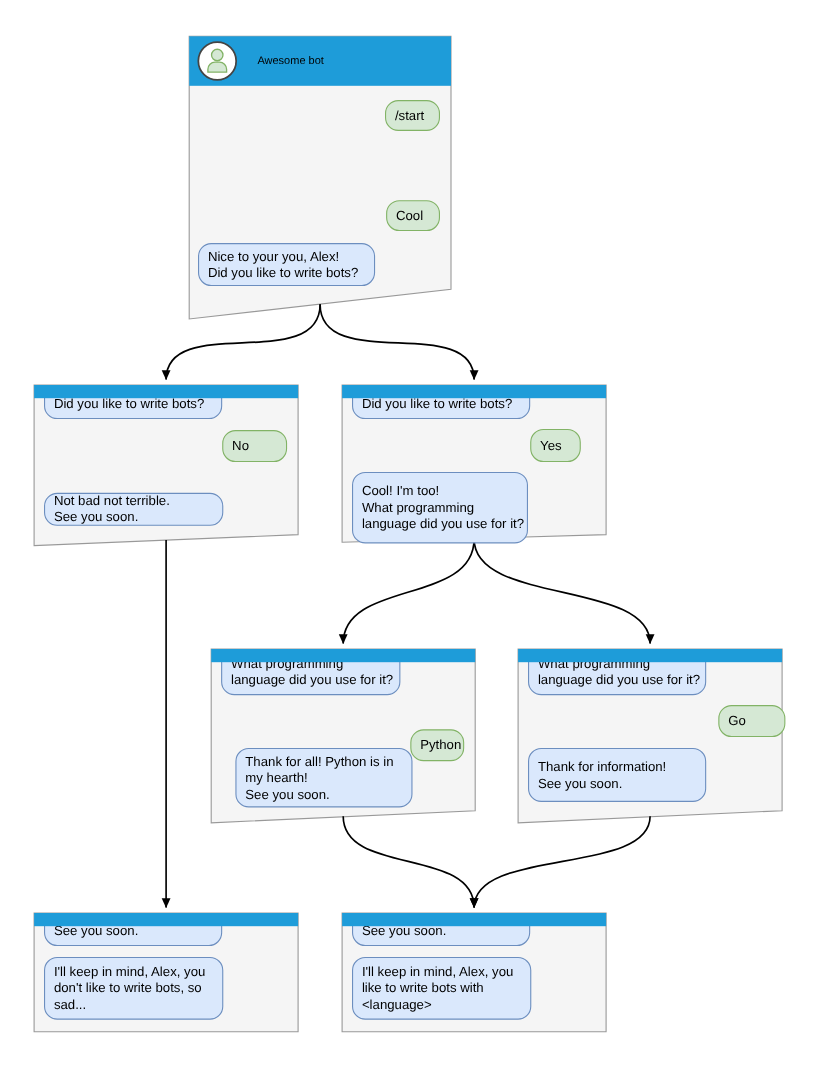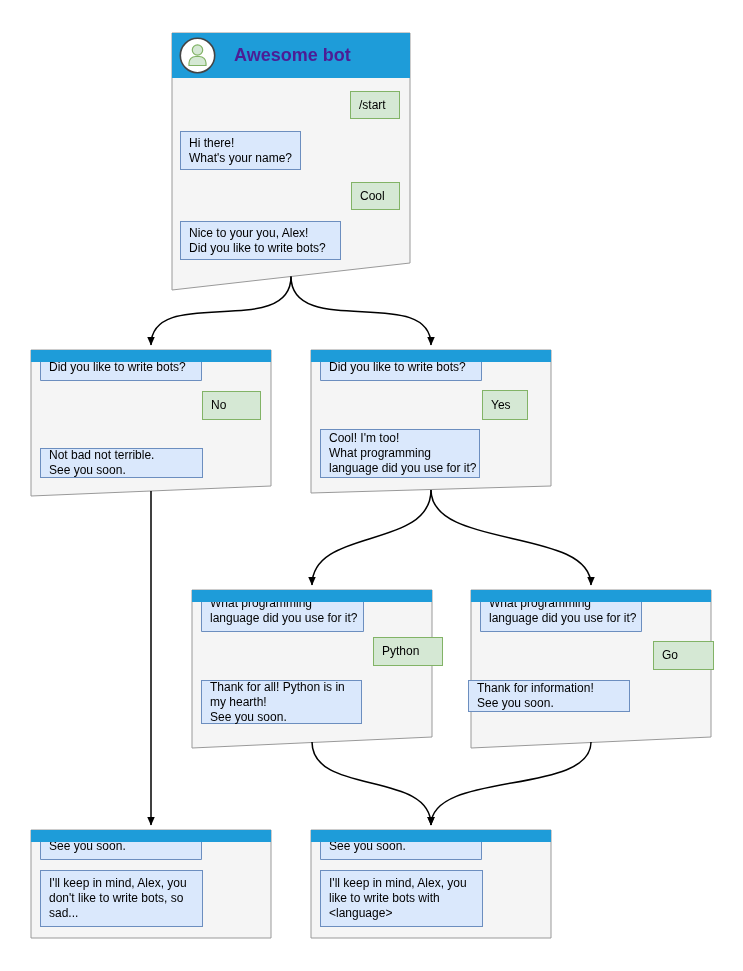--- a/index.html
+++ b/index.html
@@ -14,22 +14,22 @@
     font-family:"Liberation Sans","DejaVu Sans",sans-serif;
     font-size:12px;color:#000;overflow:hidden;
   }
   #bg{position:absolute;left:0;top:0;z-index:1}
   .card-shape{fill:var(--card_fill);stroke:var(--card_border);stroke-width:1}
   .edge{fill:none;stroke:var(--edge);stroke-width:1.5}
   .hdr{position:absolute;background:var(--header);z-index:3}
   .hdr.big{display:flex;align-items:center;z-index:3}
   .avatar{position:absolute;left:7px;top:4px;width:37px;height:37px}
   .title{position:absolute;left:62px;top:0;height:100%;display:flex;align-items:center;
-         color:#4c1d95;font-size:18px;font-weight:bold}
-  .bubble{position:absolute;z-index:2;border-radius:0;display:flex;flex-direction:column;
+         color:#000000;font-size:10px;font-weight:normal}
+  .bubble{position:absolute;z-index:2;border-radius:12px;display:flex;flex-direction:column;
           justify-content:center;padding:3px 8px;line-height:15px}
   .bubble.blue{background:var(--blue_fill);border:1px solid var(--blue_border)}
   .bubble.green{background:var(--green_fill);border:1px solid var(--green_border)}
   .bubble.clip{justify-content:flex-end;padding-bottom:5px;border-top-left-radius:2px;border-top-right-radius:2px}
   .ln{white-space:nowrap}
 </style>
 </head>
 <body>
 
 <div id="canvas">
@@ -65,24 +65,20 @@
         <circle cx="18.5" cy="13" r="5.2" fill="#D5E8D4" stroke="#82B366" stroke-width="1.2"></circle>
         <path d="M10,28.5 v-2.5 a6.5,6.5 0 0 1 6.5,-6.5 h4 a6.5,6.5 0 0 1 6.5,6.5 v2.5 z" fill="#D5E8D4" stroke="#82B366" stroke-width="1.2"></path>
       </svg>
     </span>
     <span class="title">Awesome bot</span>
   </div>
 
   <div class="bubble green" style="left:350px;top:91px;width:50px;height:28px">
     <div class="ln">/start</div>
   </div>
-  <div class="bubble blue" style="left:180px;top:131px;width:121px;height:39px">
-    <div class="ln">Hi there!</div>
-    <div class="ln">What's your name?</div>
-  </div>
   <div class="bubble green" style="left:351px;top:182px;width:49px;height:28px">
     <div class="ln">Cool</div>
   </div>
   <div class="bubble blue" style="left:180px;top:221px;width:161px;height:39px">
     <div class="ln">Nice to your you, Alex!</div>
     <div class="ln">Did you like to write bots?</div>
   </div>
 
   <div class="hdr" style="left:31px;top:350px;width:240px;height:12px"></div>
   <div class="bubble blue clip" style="left:40px;top:356px;width:162px;height:25px">
@@ -96,49 +92,49 @@
     <div class="ln">See you soon.</div>
   </div>
 
   <div class="hdr" style="left:311px;top:350px;width:240px;height:12px"></div>
   <div class="bubble blue clip" style="left:320px;top:356px;width:162px;height:25px">
     <div class="ln">Did you like to write bots?</div>
   </div>
   <div class="bubble green" style="left:482px;top:390px;width:46px;height:30px">
     <div class="ln">Yes</div>
   </div>
-  <div class="bubble blue" style="left:320px;top:429px;width:160px;height:49px">
+  <div class="bubble blue" style="left:320px;top:429px;width:160px;height:65px">
     <div class="ln">Cool! I'm too!</div>
     <div class="ln">What programming</div>
     <div class="ln">language did you use for it?</div>
   </div>
 
   <div class="hdr" style="left:192px;top:590px;width:240px;height:12px"></div>
   <div class="bubble blue clip" style="left:201px;top:595px;width:163px;height:37px">
     <div class="ln">What programming</div>
     <div class="ln">language did you use for it?</div>
   </div>
-  <div class="bubble green" style="left:373px;top:637px;width:70px;height:29px">
+  <div class="bubble green" style="left:373px;top:663px;width:49px;height:29px">
     <div class="ln">Python</div>
   </div>
-  <div class="bubble blue" style="left:201px;top:680px;width:161px;height:44px">
+  <div class="bubble blue" style="left:214px;top:680px;width:161px;height:54px">
     <div class="ln">Thank for all! Python is in</div>
     <div class="ln">my hearth!</div>
     <div class="ln">See you soon.</div>
   </div>
 
   <div class="hdr" style="left:471px;top:590px;width:240px;height:12px"></div>
   <div class="bubble blue clip" style="left:480px;top:595px;width:162px;height:37px">
     <div class="ln">What programming</div>
     <div class="ln">language did you use for it?</div>
   </div>
   <div class="bubble green" style="left:653px;top:641px;width:61px;height:29px">
     <div class="ln">Go</div>
   </div>
-  <div class="bubble blue" style="left:468px;top:680px;width:162px;height:32px">
+  <div class="bubble blue" style="left:480px;top:680px;width:162px;height:49px">
     <div class="ln">Thank for information!</div>
     <div class="ln">See you soon.</div>
   </div>
 
   <div class="hdr" style="left:31px;top:830px;width:240px;height:12px"></div>
   <div class="bubble blue clip" style="left:40px;top:836px;width:162px;height:24px">
     <div class="ln">See you soon.</div>
   </div>
   <div class="bubble blue" style="left:40px;top:870px;width:163px;height:57px">
     <div class="ln">I'll keep in mind, Alex, you</div>

